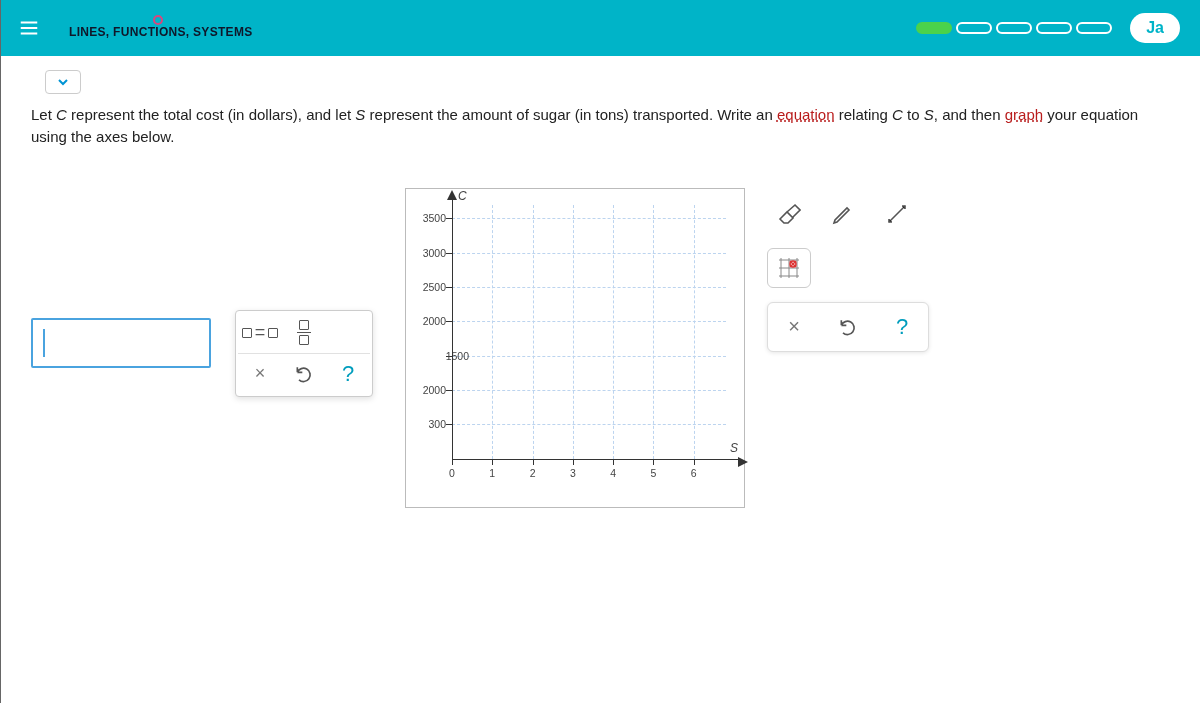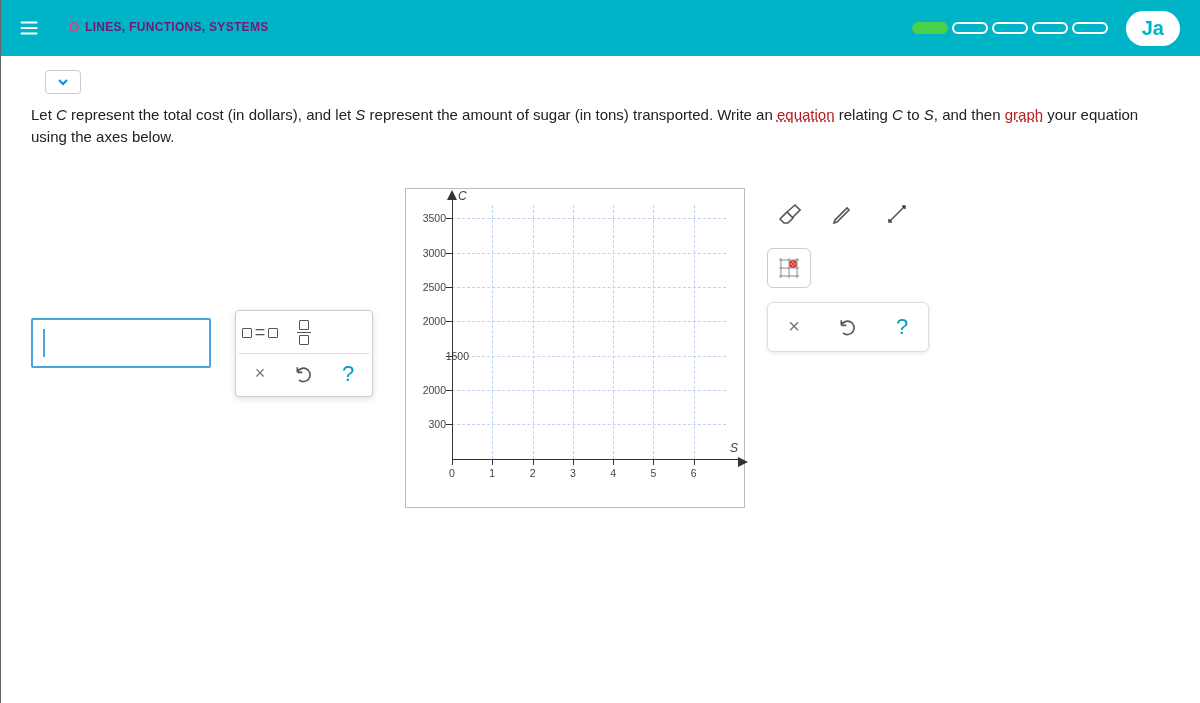--- a/index.html
+++ b/index.html
@@ -2,28 +2,28 @@
 <html><head>
 <meta charset="utf-8">
 <style>
   * { box-sizing: border-box; margin: 0; padding: 0; }
   body { font-family: Arial, sans-serif; font-size: 14px; color: #333; background:#fff; }
   .page { width:1200px; height:703px; position:relative; overflow:hidden; border-left:1px solid #666;}
   .topbar { background:#00b4c8; color:#fff; height:56px; display:flex; align-items:center; padding:0 20px 0 8px; }
   .hamburger { width:40px; height:40px; display:flex; align-items:center; justify-content:center; cursor:pointer; }
   .hamburger svg { width:22px; height:22px; }
   .crumb { margin-left:20px; }
-  .crumb-row1 { font-size:12px; font-weight:bold; letter-spacing:.3px; color:#701a75; display:flex; align-items:center; margin-bottom:2px;}
+  .crumb-row1 { font-size:12px; font-weight:bold; letter-spacing:.3px; color:#0f172a; display:flex; align-items:center; margin-bottom:2px;flex-direction:column;}
   .crumb-row1 .dot { width:10px;height:10px;border-radius:50%; border:2px solid #d9467d; margin-right:6px; }
   .crumb-row2 { font-size:15px; font-weight:bold; }
   .top-right { margin-left:auto; display:flex; align-items:center; gap:18px; }
   .progress { display:flex; gap:4px; }
   .progress .seg { width:36px; height:12px; border:2px solid #fff; border-radius:6px; }
   .progress .seg.filled { background:#4bd24b; border-color:#4bd24b;}
-  .user-pill { background:#fff; color:#00b4c8; font-weight:bold; border-radius:20px; padding:6px 16px; font-size:20px;}
+  .user-pill { background:#fff; color:#00b4c8; font-weight:bold; border-radius:20px; padding:6px 16px; font-size:16px;}
   .content { padding:10px 30px 30px 30px; }
   .chev-dd { width:36px; height:24px; background:#fff; border:1px solid #ccc; border-radius:4px; display:flex; align-items:center; justify-content:center; margin:4px 0 10px 14px; cursor:pointer;}
   .chev-dd svg { width:16px;height:16px; }
   .problem p { margin-bottom:14px; line-height:1.45; font-size:15px; color:#222;}
   .problem .it { font-style:italic; }
   .link { color:#b91c1c; text-decoration:underline dotted; cursor:help;}
   .workrow { display:flex; margin-top:40px; gap:22px; align-items:flex-start;}
   .answerbox { width:180px; height:50px; border:2px solid #4aa3df; border-radius:2px; background:#fff; display:flex; align-items:center; padding:0 10px;}
   .answerbox .cursor { width:2px; height:28px; background:#4aa3df; }
   .eq-toolbar { border:1px solid #ccc; border-radius:4px; padding:2px; box-shadow:0 2px 6px rgba(0,0,0,.12); background:#fff; display:inline-block; margin-top:-8px;}

